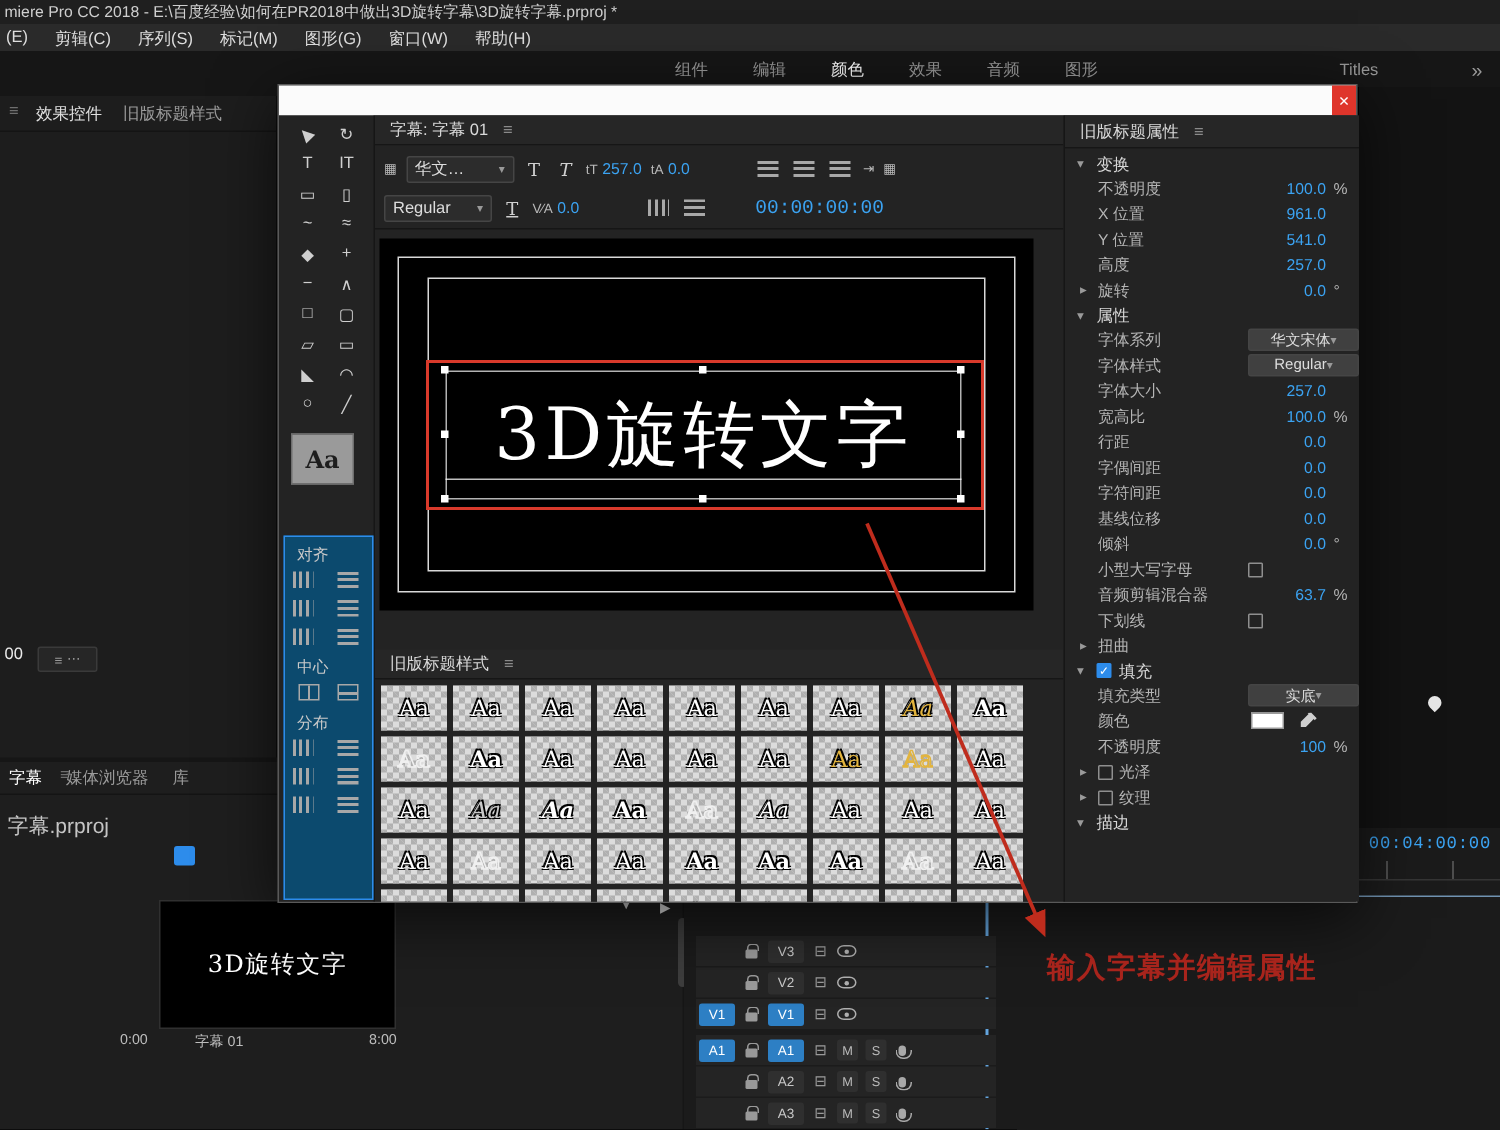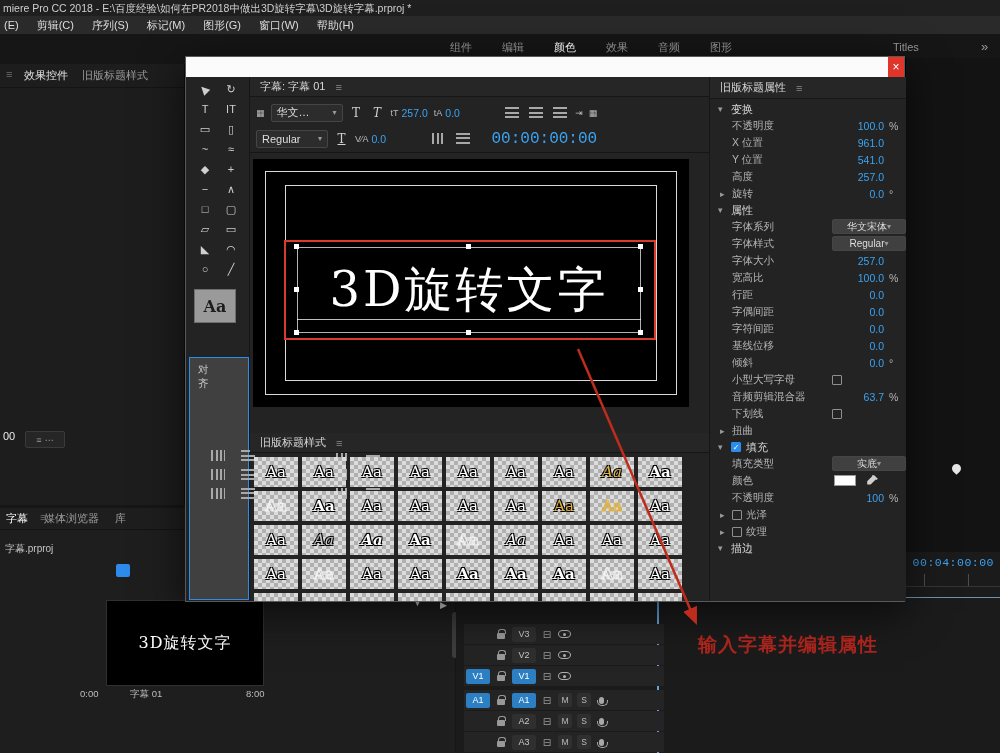--- a/index.html
+++ b/index.html
@@ -31,21 +31,21 @@
   #tcbox{left:25px;top:431px;width:40px;height:17px;background:#262626;border:1px solid #3a3a3a;border-radius:2px;
          color:#999;display:flex;align-items:center;justify-content:center;gap:3px;font-size:9px;}
 
   
   #projpanel{left:0;top:508px;width:455px;height:245px;background:#1e1e1e;}
   #projtabs{display:flex;gap:16px;align-items:center;height:22px;padding-left:6px;border-bottom:1px solid #141414;position:relative;}
   .projtab{color:#9b9b9b;white-space:nowrap;}
   .projtab.active{color:#fff;}
   #projtabs span.projtab:first-of-type{margin-right:22px;}
   #projgrip{position:absolute;left:40px;top:3px;color:#6f6f6f;}
-  #projfile{position:absolute;left:5px;top:34px;color:#c4c4c4;font-size:10px;}
+  #projfile{position:absolute;left:5px;top:34px;color:#c4c4c4;font-size:14px;}
   #clipicon{position:absolute;left:116px;top:56px;width:14px;height:13px;background:#2d8ceb;border-radius:2px;
             color:#fff;font-size:8px;display:flex;align-items:center;justify-content:center;}
   #thumb{position:absolute;left:106px;top:92px;width:158px;height:86px;background:#000;border:1px solid #303030;
          display:flex;align-items:center;justify-content:center;}
   #thumbtext{color:#fff;font-family:"DejaVu Serif","Liberation Serif",serif;font-size:16px;letter-spacing:1px;white-space:nowrap;}
   .meta{position:absolute;top:180px;color:#bdbdbd;font-size:9.5px;white-space:nowrap;}
   #metastart{left:80px;} #metaname{left:130px;} #metadur{left:246px;}
 
   
   #scrollsliver{left:452px;top:612px;width:6px;height:46px;background:#3d3d3d;border-radius:3px;}
@@ -92,22 +92,22 @@
   #dlgbody{position:relative;width:100%;height:524px;background:#232323;}
   #leftcol{position:absolute;left:0;top:0;width:64px;height:524px;border-right:1px solid #161616;}
 
   #toolspanel{position:absolute;left:2px;top:2px;width:60px;display:grid;grid-template-columns:repeat(2,26px);justify-content:center;}
   .tool{width:26px;height:20px;color:#cfcfcf;font-size:11px;display:flex;align-items:center;justify-content:center;}
   .tool.tilt{transform:rotate(45deg);}
   #aaswatch{position:absolute;left:8px;top:212px;width:42px;height:34px;background:#9a9a9a;border:1px solid #6e6e6e;
             color:#1d1d1d;font-family:"DejaVu Serif","Liberation Serif",serif;font-size:16px;font-weight:bold;
             display:flex;align-items:center;justify-content:center;}
 
-  #alignpanel{position:absolute;left:3px;top:280px;width:60px;height:243px;border:1px solid #2d8ceb;background:#404040;
-              padding:5px 4px;display:flex;flex-direction:row;align-items:center;}
+  #alignpanel{position:absolute;left:3px;top:280px;width:60px;height:243px;border:1px solid #2d8ceb;background:#0c4a6e;
+              padding:5px 4px;display:flex;flex-direction:column;align-items:center;}
   .aptitle{color:#c9c9c9;font-size:10.5px;align-self:flex-start;padding-left:4px;margin-bottom:3px;}
   .agrid{display:grid;grid-template-columns:repeat(2,22px);gap:7px 8px;margin-bottom:8px;}
   .arow{display:flex;gap:8px;margin-bottom:8px;}
   .aic{width:18px;height:12px;display:flex;align-items:center;justify-content:center;}
   .aic i,.icongroup i{display:block;width:14px;height:11px;}
   i.hbars{background:repeating-linear-gradient(180deg,#a8a8a8 0 2px,transparent 2px 4.5px);}
   i.vbars{background:repeating-linear-gradient(90deg,#a8a8a8 0 2px,transparent 2px 4.5px);}
   i.centerh{border:1px solid #a8a8a8;background:linear-gradient(90deg,transparent 5px,#a8a8a8 5px 7px,transparent 7px);}
   i.centerv{border:1px solid #a8a8a8;background:linear-gradient(180deg,transparent 4px,#a8a8a8 4px 6px,transparent 6px);}
 
@@ -124,21 +124,21 @@
          gap:6px;padding:0 5px;color:#ddd;width:72px;justify-content:space-between;}
   .caret{color:#999;font-size:8px;}
   .tbtn{width:15px;height:18px;display:flex;align-items:center;justify-content:center;color:#d0d0d0;
         font-family:"DejaVu Serif","Liberation Serif",serif;font-size:12px;}
   .tbtn.italic{font-style:italic;}
   .tbtn.under{text-decoration:underline;}
   .fico{color:#b9b9b9;font-size:9px;}
   .fval{color:#3ba3f2;font-size:10.5px;min-width:26px;}
   .fgroup{display:flex;align-items:center;gap:3px;}
   .icongroup{display:flex;gap:6px;align-items:center;margin-left:26px;}
-  #dtimecode{color:#3ba3f2;font-size:16px;margin-left:14px;font-family:"Liberation Mono","DejaVu Sans Mono",monospace;}
+  #dtimecode{color:#3ba3f2;font-size:13px;margin-left:26px;font-family:"Liberation Mono","DejaVu Sans Mono",monospace;}
 
   #canvas{position:absolute;left:67px;top:82px;width:436px;height:248px;background:#000;}
   .safe1{position:absolute;inset:12px;border:1px solid rgba(255,255,255,.85);}
   .safe2{position:absolute;left:32px;right:32px;top:26px;bottom:26px;border:1px solid rgba(255,255,255,.85);}
   #selbox{position:absolute;left:44px;top:88px;width:344px;height:86px;border:1px solid rgba(255,255,255,.7);}
   #baseline{position:absolute;left:44px;top:160px;width:344px;height:1px;background:rgba(255,255,255,.75);}
   #canvastext{position:absolute;left:44px;top:88px;width:344px;height:86px;display:flex;align-items:center;
               justify-content:center;color:#fff;font-family:"DejaVu Serif","Liberation Serif",serif;
               font-size:48px;letter-spacing:3px;white-space:nowrap;z-index:2;}
   #redrect{position:absolute;left:31px;top:81px;width:372px;height:100px;border:2px solid #d93a2b;z-index:3;}

